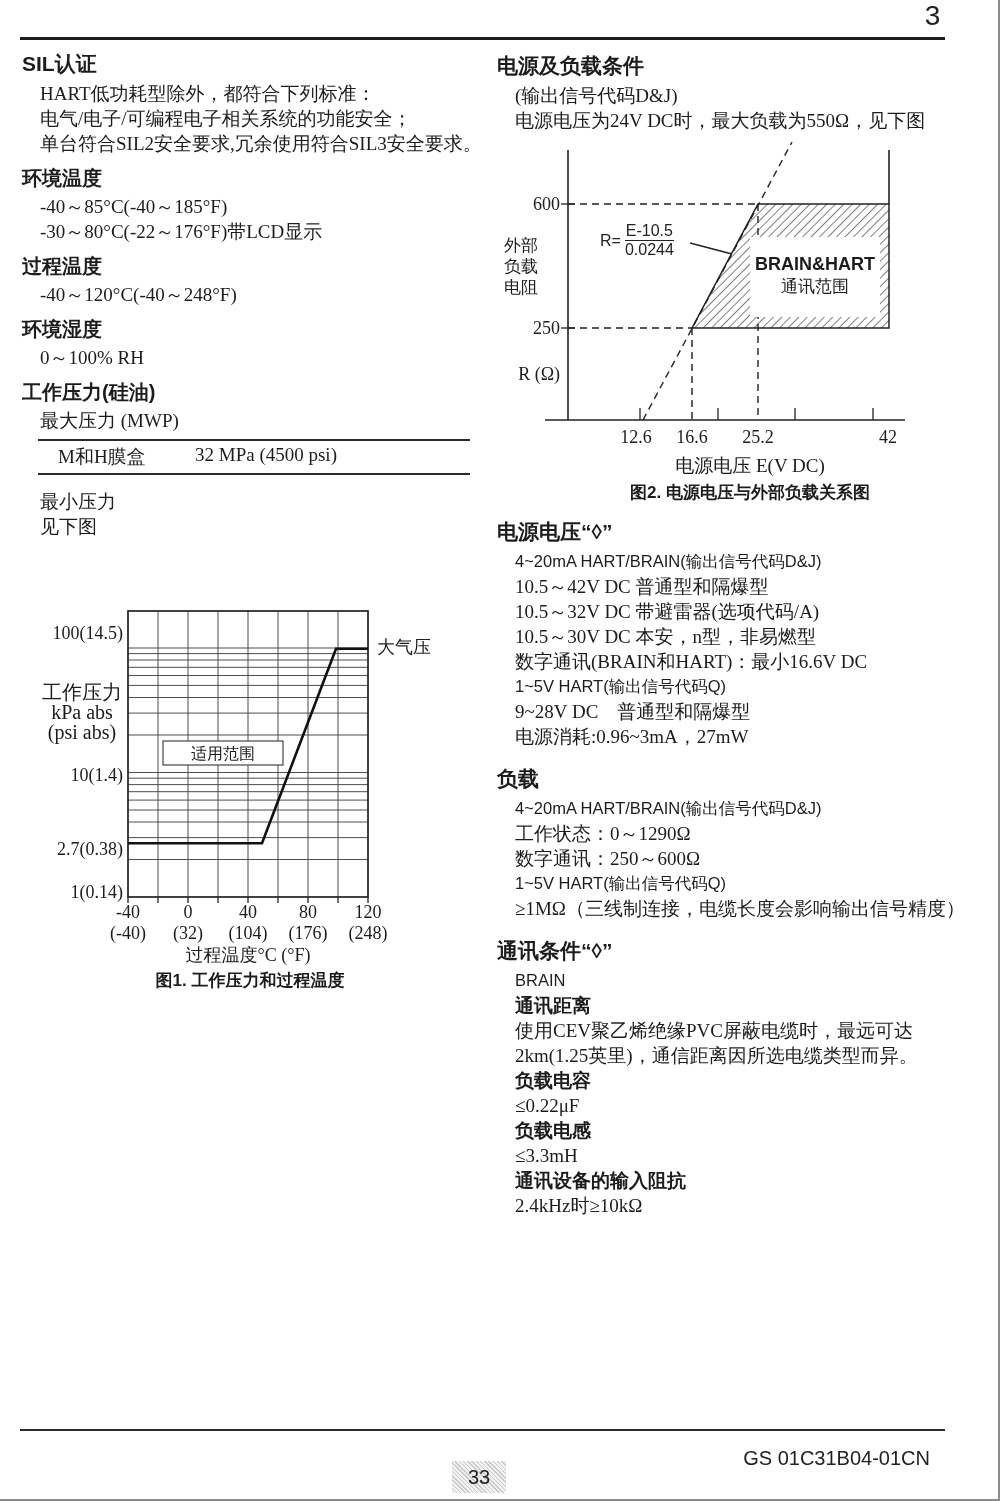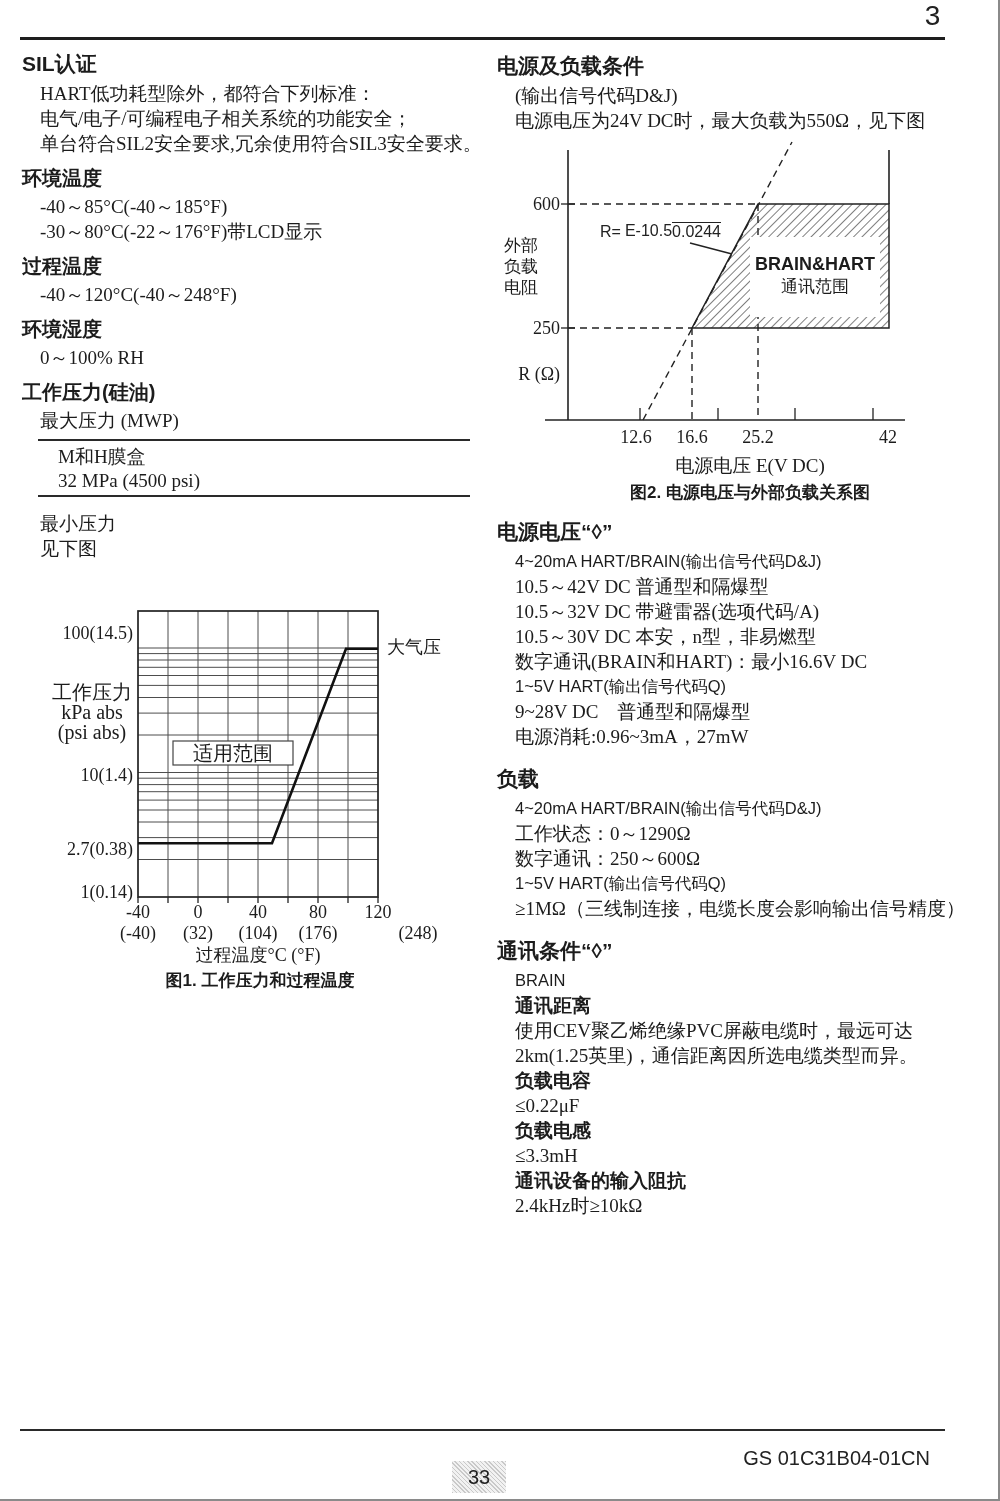--- a/index.html
+++ b/index.html
@@ -25,35 +25,35 @@
   .h0{font:bold 23px "Liberation Sans","DejaVu Sans",sans-serif;margin:14px 0 2px 0;white-space:nowrap;}
   .h1{font:bold 21px "Liberation Sans","DejaVu Sans",sans-serif;margin:0 0 3px 0;white-space:nowrap;}
   .h1.mt{margin-top:16px;}
   .h2{font:bold 20px "Liberation Sans","DejaVu Sans",sans-serif;margin:9px 0 2px 0;white-space:nowrap;}
   .line{font-size:19px;line-height:25px;white-space:nowrap;}
   .gothic{font-family:"Liberation Sans","DejaVu Sans",sans-serif;font-size:16.5px;line-height:25px;white-space:nowrap;}
   .bsub{font:bold 19px "Liberation Sans","DejaVu Sans",sans-serif;line-height:25px;white-space:nowrap;}
   .indent{margin-left:18px;}
 
   .spec-table{margin:6px 0 0 16px;width:432px;border-top:2px solid #2a2a2a;border-bottom:2px solid #2a2a2a;}
-  .spec-row{display:flex;padding:3px 0 3px 20px;font-size:19px;flex-direction:column;}
+  .spec-row{display:flex;padding:3px 0 3px 20px;font-size:19px;}
   .spec-c1{width:137px;white-space:nowrap;}
   .spec-c2{white-space:nowrap;}
 
   .fig{position:absolute;}
-  .fig1{left:40px;top:600px;width:450px;height:395px;}
+  .fig1{left:30px;top:600px;width:450px;height:395px;}
   .fig2{left:500px;top:140px;width:460px;height:368px;}
   .fig svg{position:absolute;left:0;top:0;}
   .flabel{position:absolute;font-size:18px;line-height:19px;white-space:nowrap;color:#1c1c1c;}
   .r{text-align:right;}
   .c{text-align:center;}
   .cap{font:bold 17px "Liberation Sans","DejaVu Sans",sans-serif;}
   .ytitle{font-size:20px;line-height:20px;}
   .formula{display:flex;align-items:center;font:16px "Liberation Sans","DejaVu Sans",sans-serif;color:#222;}
-  .frac{display:inline-flex;text-align:center;margin-left:4px;}
+  .frac{display:inline-flex;flex-direction:column;text-align:center;margin-left:4px;}
   .frac .den{border-top:1.5px solid #222;}
   .regionlbl{font:bold 18px "Liberation Sans","DejaVu Sans",sans-serif;line-height:22px;}
   .regionlbl .sub{font-weight:normal;font-size:17px;}
 </style>
 </head>
 <body>
 
 <div class="page">
 
   <div class="top-rule"></div>
@@ -147,31 +147,31 @@
     <span class="flabel r" style="left:0;top:24px;width:93px;">100(14.5)</span>
     <span class="flabel r" style="left:0;top:166px;width:93px;">10(1.4)</span>
     <span class="flabel r" style="left:0;top:240px;width:93px;">2.7(0.38)</span>
     <span class="flabel r" style="left:0;top:283px;width:93px;">1(0.14)</span>
     <span class="flabel c ytitle" style="left:8px;top:82px;width:88px;">
       <span>工作压力</span><br>
       <span>kPa abs</span><br>
       <span>(psi abs)</span>
     </span>
     <span class="flabel" style="left:347px;top:38px;">大气压</span>
-    <span class="flabel c" style="left:136px;top:144px;width:114px;font-size:20px;">适用范围</span>
+    <span class="flabel c" style="left:136px;top:144px;width:114px;font-size:16px;">适用范围</span>
     <span class="flabel c" style="left:73px;top:303px;width:50px;">-40</span>
     <span class="flabel c" style="left:133px;top:303px;width:50px;">0</span>
     <span class="flabel c" style="left:193px;top:303px;width:50px;">40</span>
     <span class="flabel c" style="left:253px;top:303px;width:50px;">80</span>
     <span class="flabel c" style="left:313px;top:303px;width:50px;">120</span>
     <span class="flabel c" style="left:73px;top:324px;width:50px;">(-40)</span>
     <span class="flabel c" style="left:133px;top:324px;width:50px;">(32)</span>
     <span class="flabel c" style="left:193px;top:324px;width:50px;">(104)</span>
     <span class="flabel c" style="left:253px;top:324px;width:50px;">(176)</span>
-    <span class="flabel c" style="left:313px;top:324px;width:50px;margin-left:40px;">(248)</span>
+    <span class="flabel c" style="left:313px;top:324px;width:50px;">(248)</span>
     <span class="flabel c" style="left:98px;top:346px;width:240px;">过程温度°C (°F)</span>
     <span class="flabel c cap" style="left:55px;top:369px;width:330px;">图1. 工作压力和过程温度</span>
   </div>
 
   <div class="col-right-top">
     <div class="h1">电源及负载条件</div>
     <div class="indent">
       <div class="line">(输出信号代码D&amp;J)</div>
       <div class="line">电源电压为24V DC时，最大负载为550Ω，见下图</div>
     </div>

